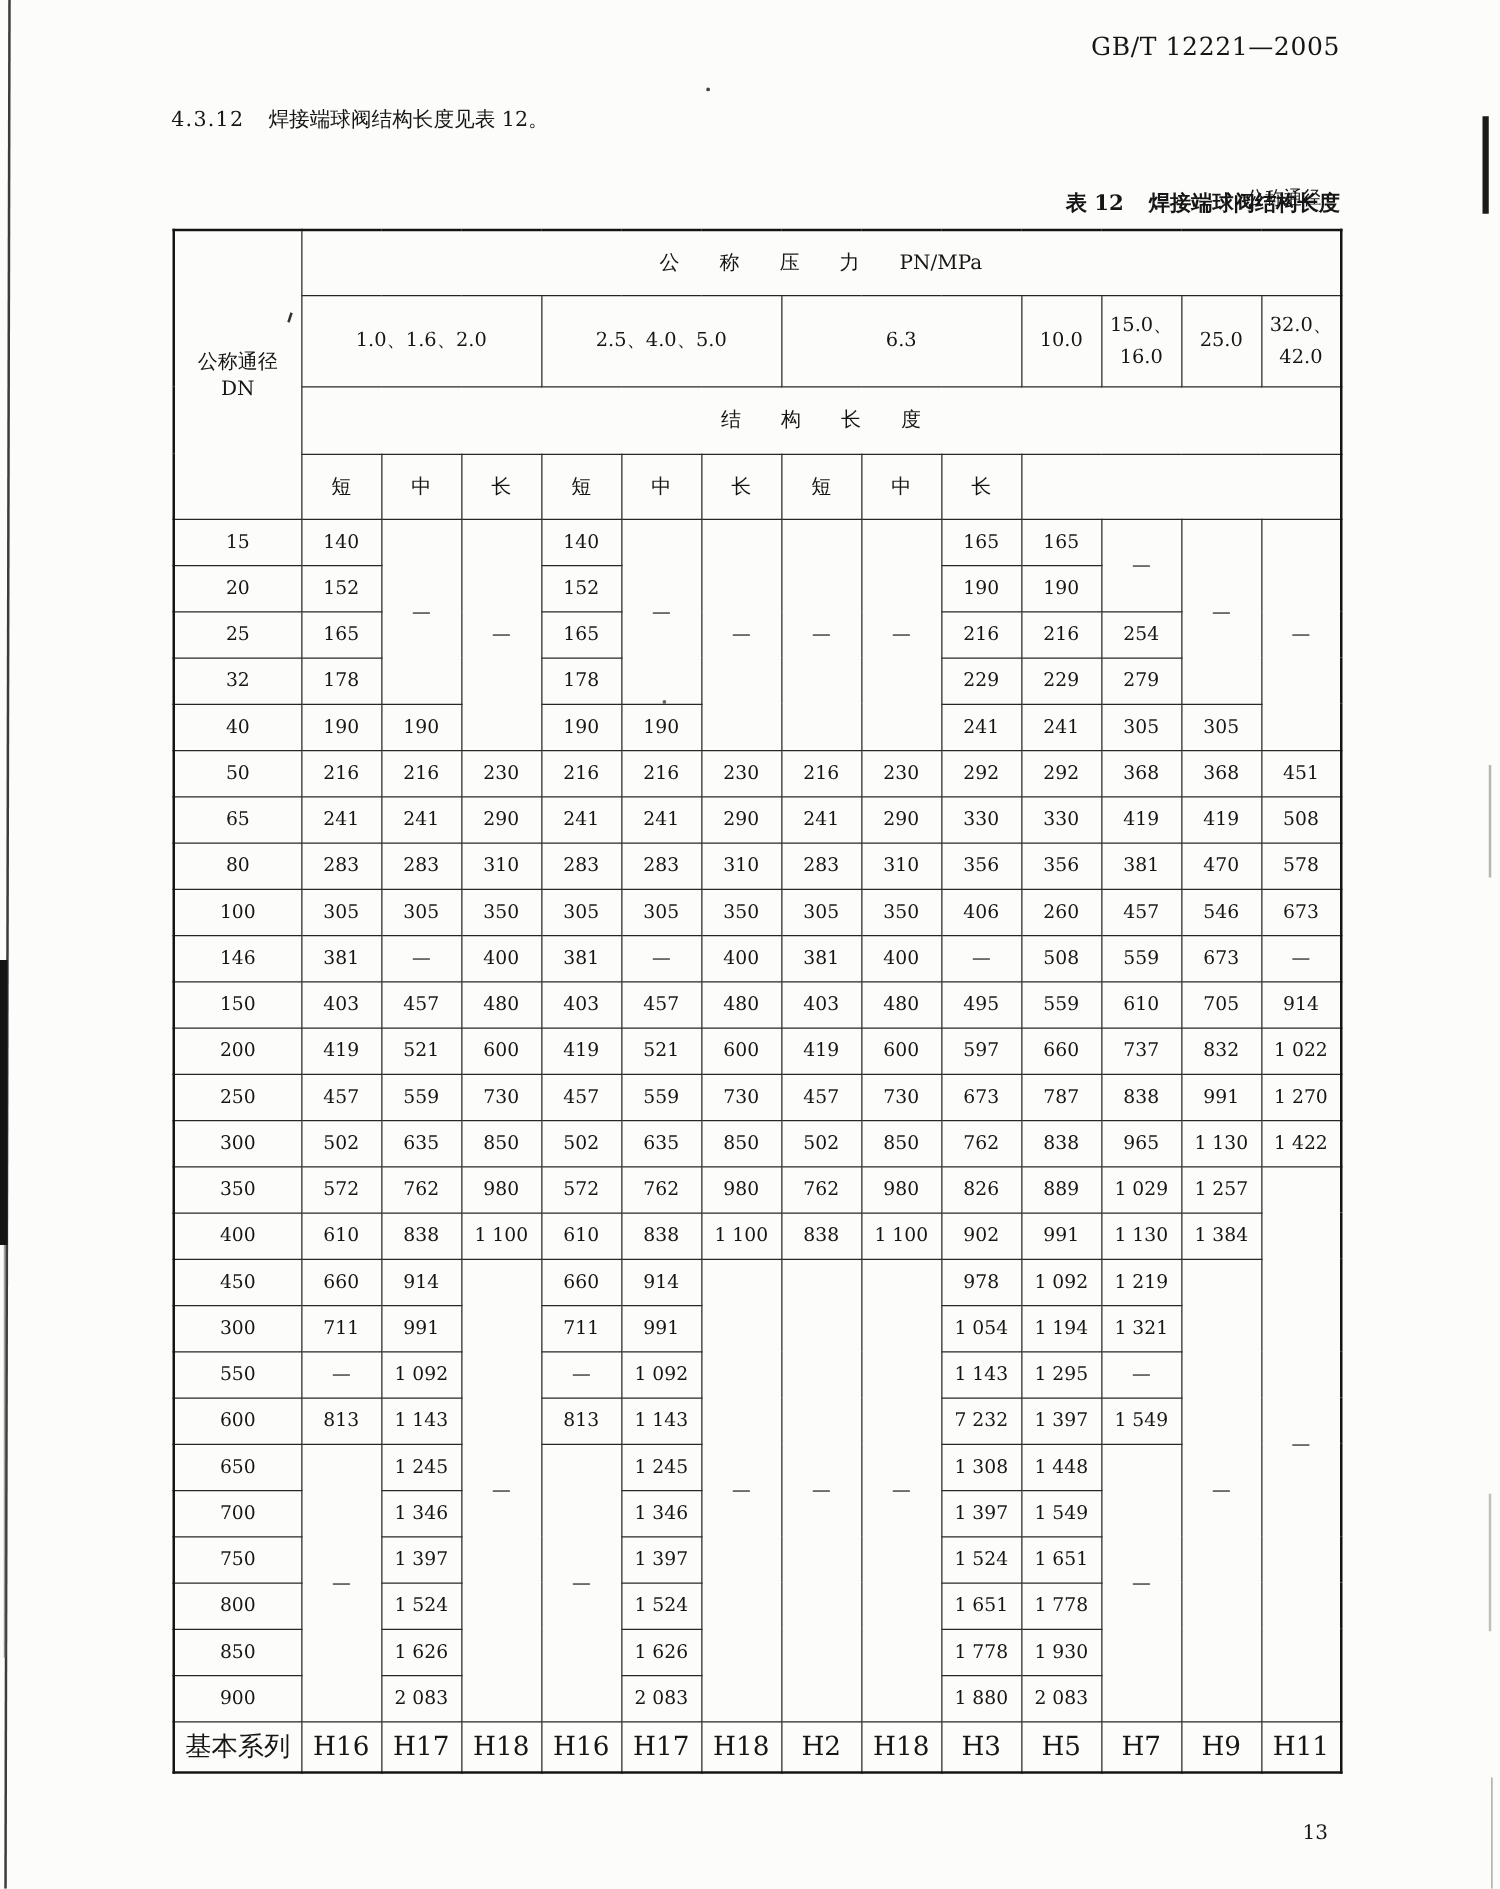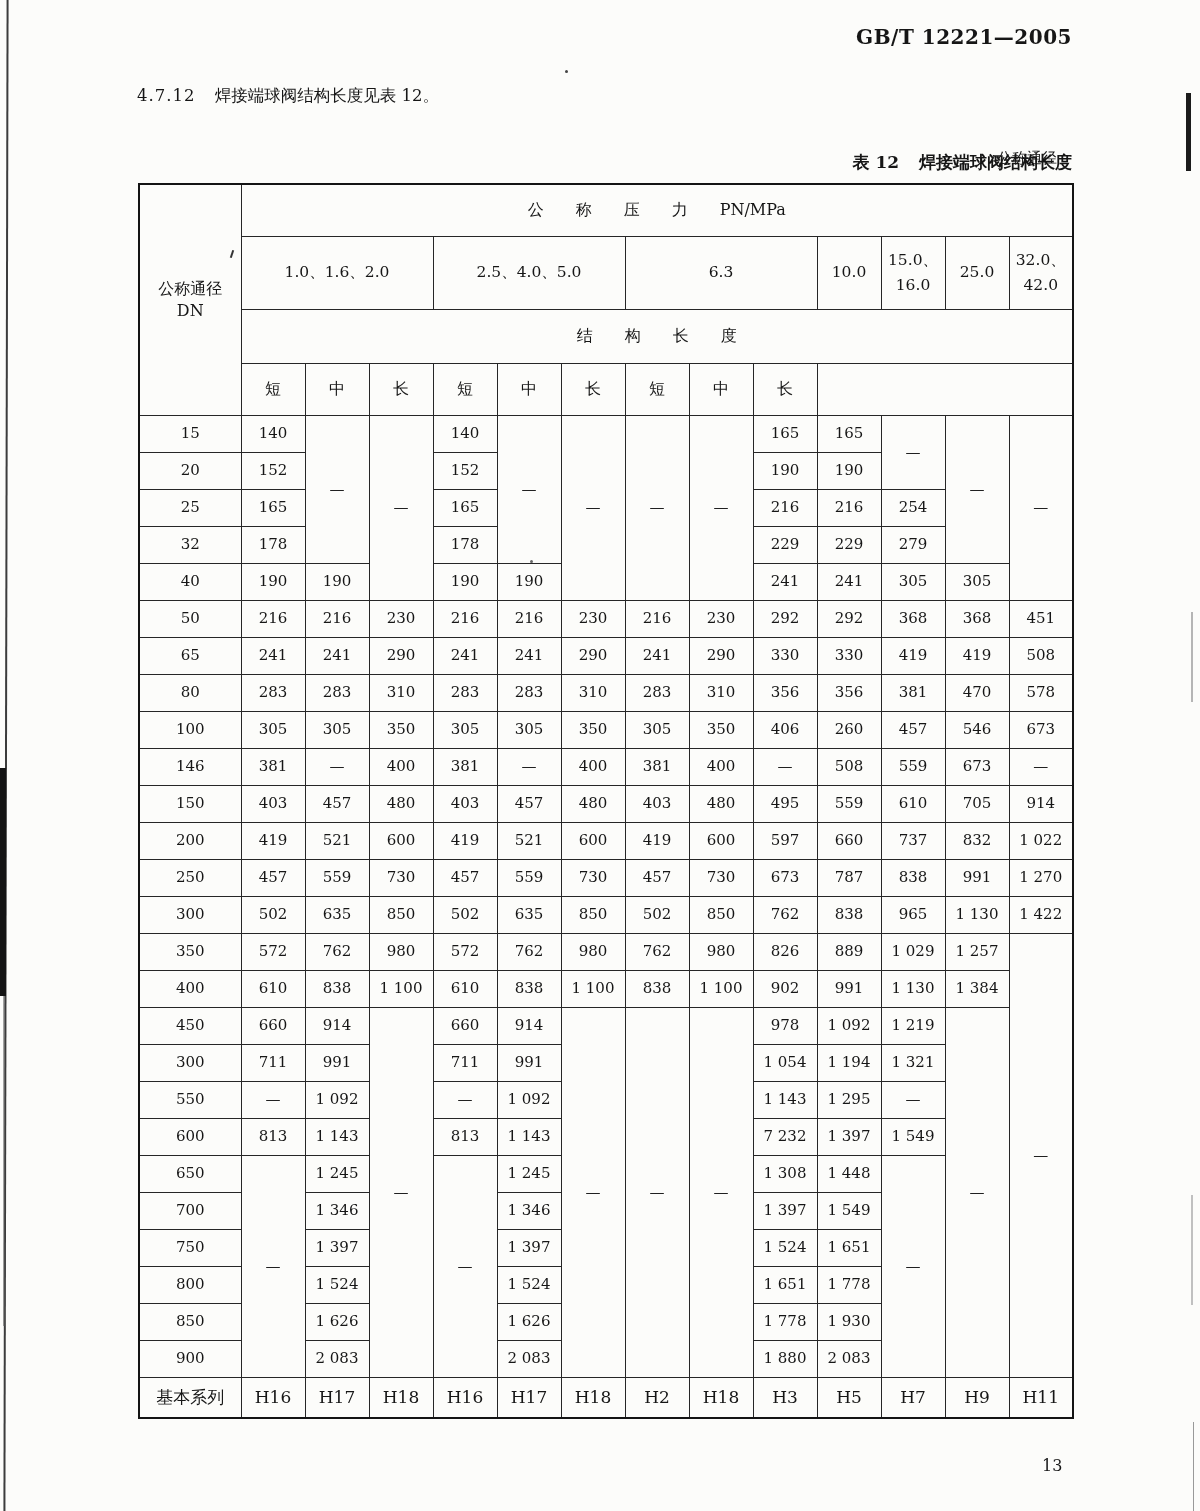--- a/index.html
+++ b/index.html
@@ -2,21 +2,21 @@
 <html><head>
 <meta charset="utf-8">
 <style>
   html,body{margin:0;padding:0}
   body{
     width:1200px;height:1511px;position:relative;overflow:hidden;
     background:#fcfcfa;color:#161616;
     font-family:"DejaVu Serif","Liberation Serif",serif;
   }
   
-  .std-code{position:absolute;top:25px;right:128px;font-size:20px;font-weight:700;letter-spacing:.5px}
+  .std-code{position:absolute;top:25px;right:128px;font-size:20px;font-weight:400;letter-spacing:.5px}
   .section-line{position:absolute;left:137px;top:85px;font-size:16.5px}
   .section-line .sec-num{margin-right:14px;letter-spacing:1px}
   .caption{position:absolute;left:138px;top:151px;width:934px;text-align:right;font-weight:700;font-size:17px}
   .caption .cap-label{margin-right:14px}
   .unit-note{position:absolute;top:149px;right:143px;font-size:15px}
   .page-num{position:absolute;left:1042px;top:1456px;font-size:16px}
   
   .std-table{
     position:absolute;left:138px;top:183px;
     border-collapse:collapse;table-layout:fixed;
@@ -30,21 +30,21 @@
     font-size:15px;line-height:1.35;white-space:pre-line;
   }
   tr.r-pt{height:52px}
   tr.r-pv{height:73px}
   tr.r-lt{height:54px}
   tr.r-sh{height:52px}
   tr.r-data{height:37px}
   tr.r-basic{height:41px}
   tr.r-pt td,tr.r-lt td,tr.r-sh td{font-size:16px}
   tr.r-pv td{font-size:15.5px;line-height:1.6}
-  tr.r-basic td{font-size:17px}
+  tr.r-basic td{font-size:21px}
   
   .artifact{position:absolute;pointer-events:none}
   .a-left-line{left:5px;top:0;width:2px;height:1511px;background:#3c3c3c;transform:rotate(.12deg)}
   .a-left-bar{left:0;top:768px;width:6px;height:228px;background:#141414}
   .a-left-bar2{left:3px;top:996px;width:2px;height:330px;background:#5a5a5a;opacity:.55}
   .a-right-tick{left:1186px;top:93px;width:5px;height:78px;background:#1b1b1b}
   .a-right-f1{left:1191px;top:612px;width:2px;height:90px;background:#b5b5b5}
   .a-right-f2{left:1191px;top:1195px;width:2px;height:110px;background:#c0c0c0}
   .a-right-f3{left:1193px;top:1422px;width:1px;height:89px;background:#999}
   .a-dot1{left:565px;top:70px;width:3px;height:3px;border-radius:50%;background:#444}
@@ -61,21 +61,21 @@
 <div class="artifact a-right-f1"></div>
 <div class="artifact a-right-f2"></div>
 <div class="artifact a-right-f3"></div>
 <div class="artifact a-dot1"></div>
 <div class="artifact a-dot2"></div>
 <div class="artifact a-dn-tick"></div>
 
 <div class="std-code">GB/T 12221—2005</div>
 
 <div class="section-line">
-  <span class="sec-num">4.7.12</span>
+  <span class="sec-num">4.3.12</span>
   <span>焊接端球阀结构长度见表 12。</span>
 </div>
 
 <div class="caption">
   <span class="cap-label">表 12</span>
   <span>焊接端球阀结构长度</span>
 </div>
 
 <div class="unit-note">公称通径</div>
 

